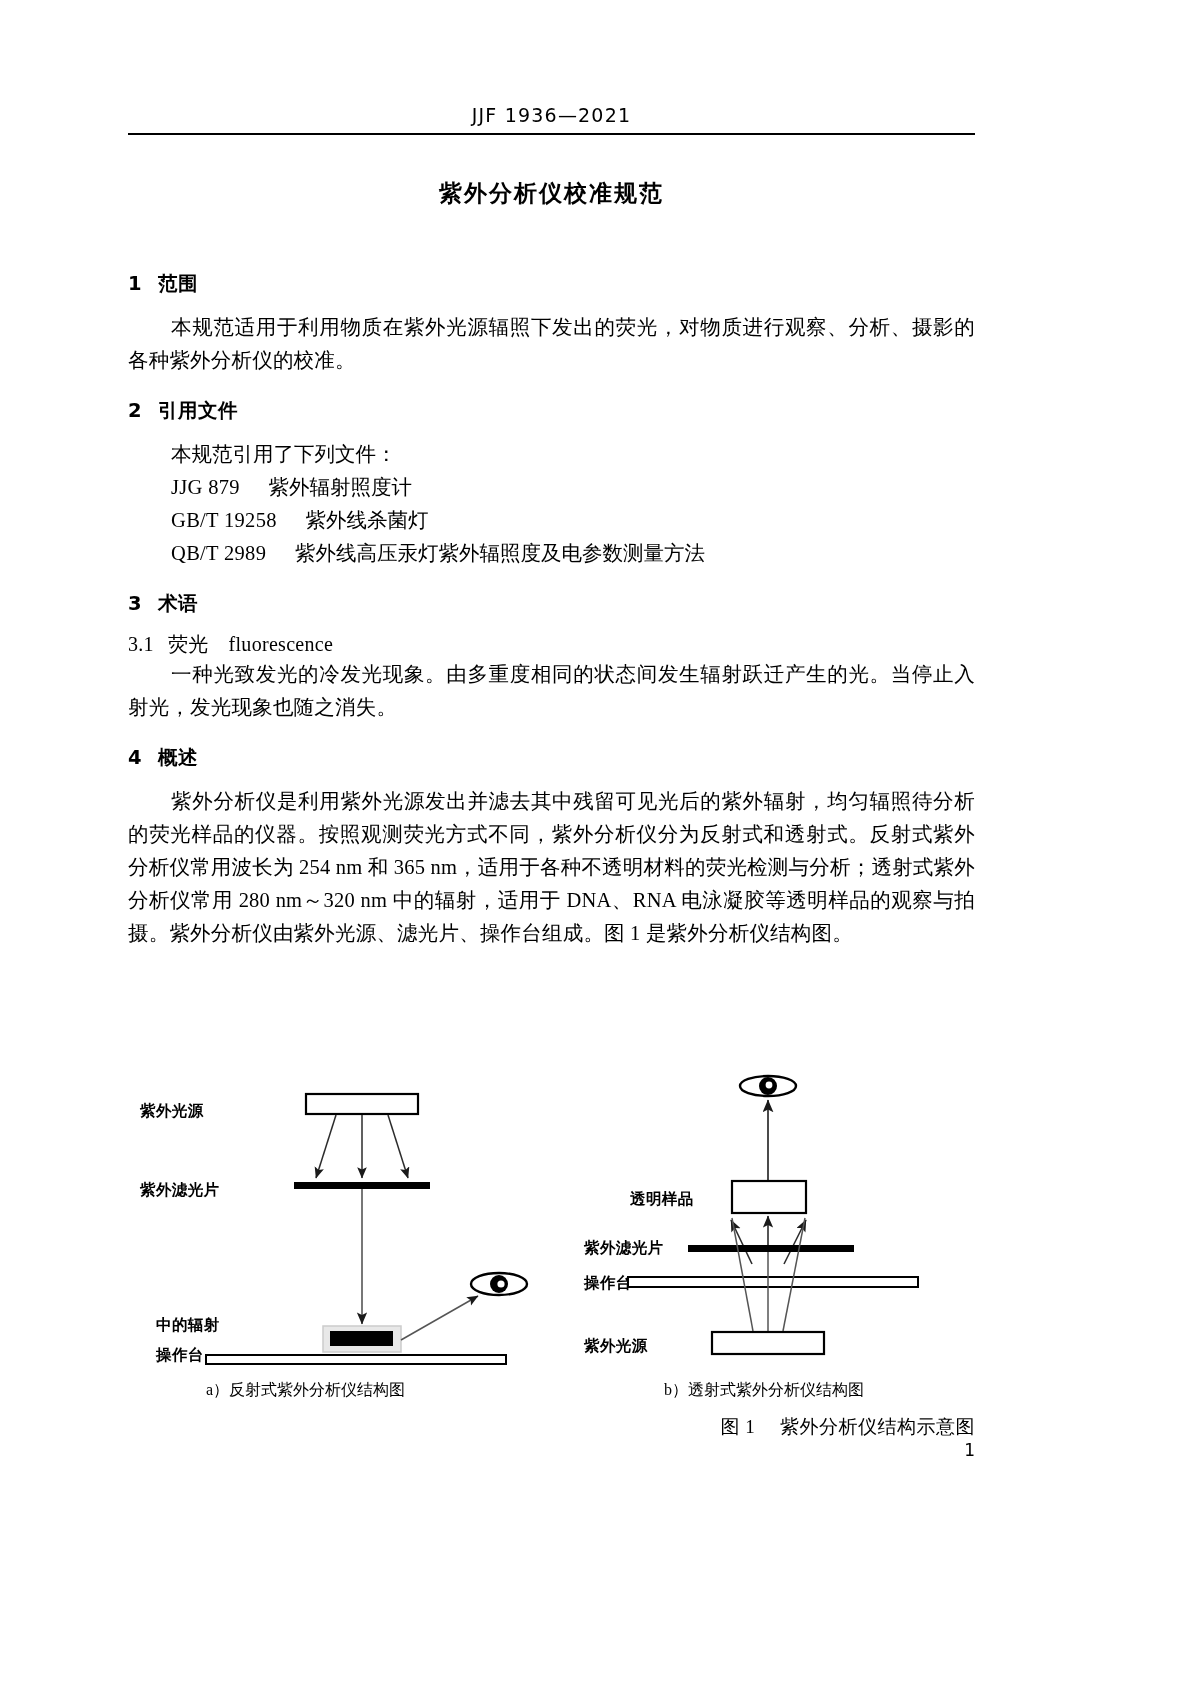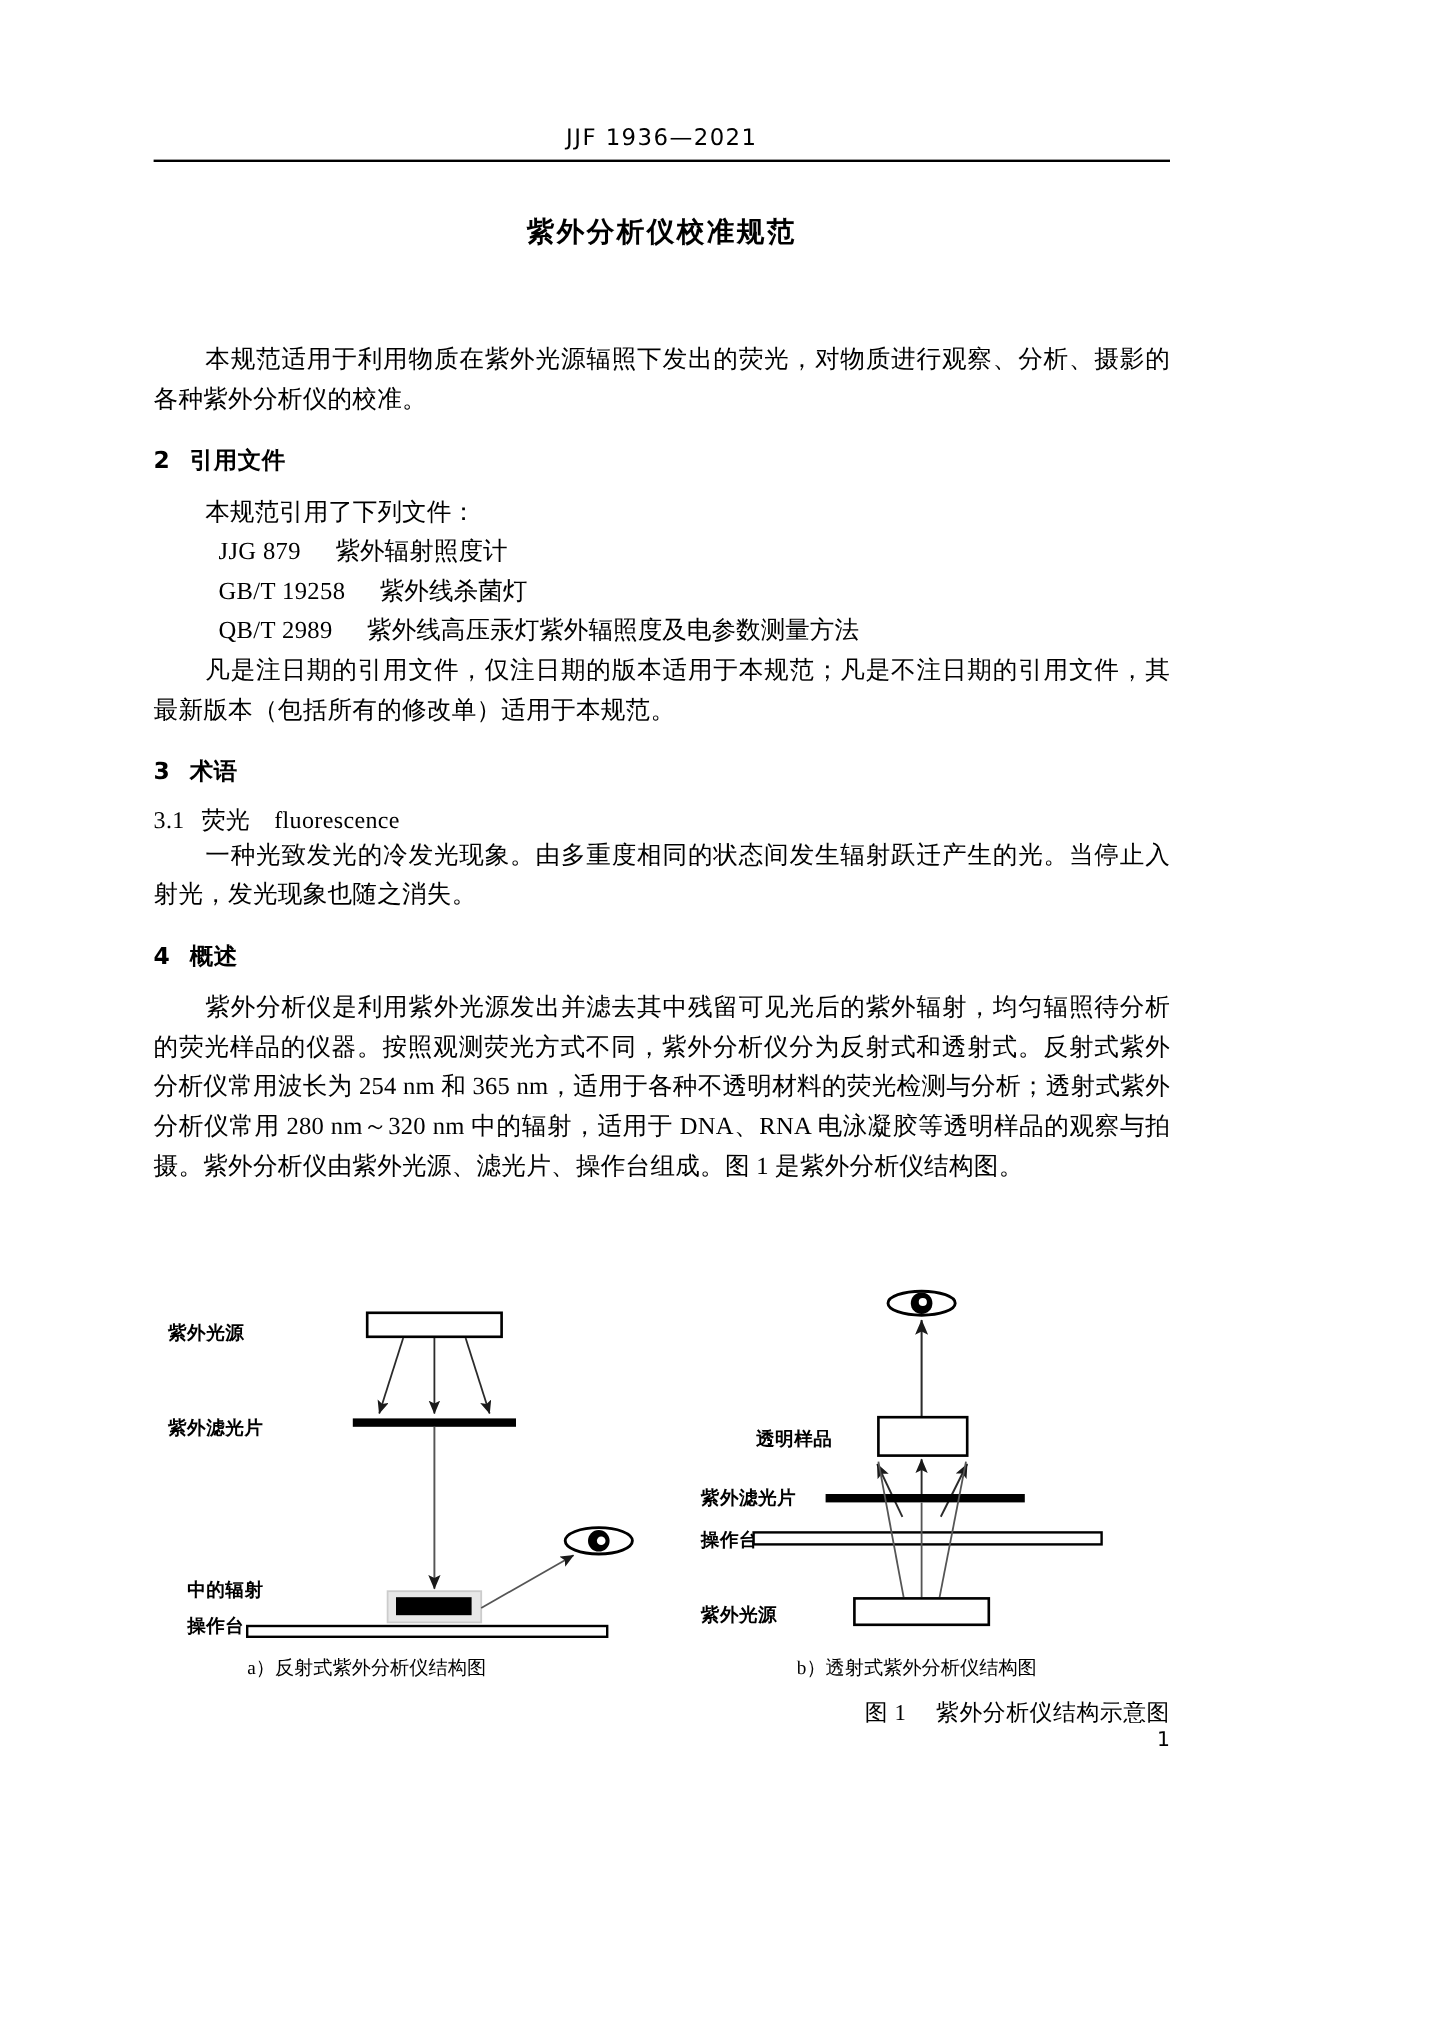--- a/index.html
+++ b/index.html
@@ -88,21 +88,21 @@
     text-align: justify;
     text-justify: inter-ideograph;
     letter-spacing: 0.2px;
   }
   p.indent { text-indent: 2.1em; }
 
   .gap-s { height: 14px; }
   .gap-m { height: 20px; }
 
   .reflist { font-size: 20.5px; line-height: 33px; padding-left: 2.1em; }
-  .reflist .code { letter-spacing: 0.3px; margin-left: 11px; }
+  .reflist .code { letter-spacing: 0.3px; }
   .reflist .gapx { display: inline-block; width: 1.4em; }
 
   
   .figure {
     position: absolute;
     left: 128px;
     top: 1068px;
     width: 847px;
     height: 400px;
   }
@@ -164,36 +164,38 @@
 
   <div class="header-wrap">
     <div class="header-text">JJF 1936—2021</div>
     <div class="header-rule"></div>
   </div>
 
   <div class="doc-title">紫外分析仪校准规范</div>
 
   <div class="col">
 
+    <h2 class="sec">
+      <span class="sec-num">1</span><span>范围</span>
+    </h2>
     <div class="gap-s"></div>
     <p class="para indent">本规范适用于利用物质在紫外光源辐照下发出的荧光，对物质进行观察、分析、摄影的各种紫外分析仪的校准。</p>
 
     <div class="gap-m"></div>
 
     <h2 class="sec">
       <span class="sec-num">2</span><span>引用文件</span>
     </h2>
     <div class="gap-s"></div>
     <div class="reflist">
       <div>本规范引用了下列文件：</div>
       <div><span class="code">JJG 879</span><span class="gapx"></span><span>紫外辐射照度计</span></div>
       <div><span class="code">GB/T 19258</span><span class="gapx"></span><span>紫外线杀菌灯</span></div>
       <div><span class="code">QB/T 2989</span><span class="gapx"></span><span>紫外线高压汞灯紫外辐照度及电参数测量方法</span></div>
     </div>
-    <p class="para indent">凡是注日期的引用文件，仅注日期的版本适用于本规范；凡是不注日期的引用文件，其最新版本（包括所有的修改单）适用于本规范。</p>
 
     <div class="gap-m"></div>
 
     <h2 class="sec">
       <span class="sec-num">3</span><span>术语</span>
     </h2>
     <div class="gap-s"></div>
     <div class="sub">
       <span class="sub-num">3.1</span><span>荧光</span><span class="sub-en">fluorescence</span>
     </div>

